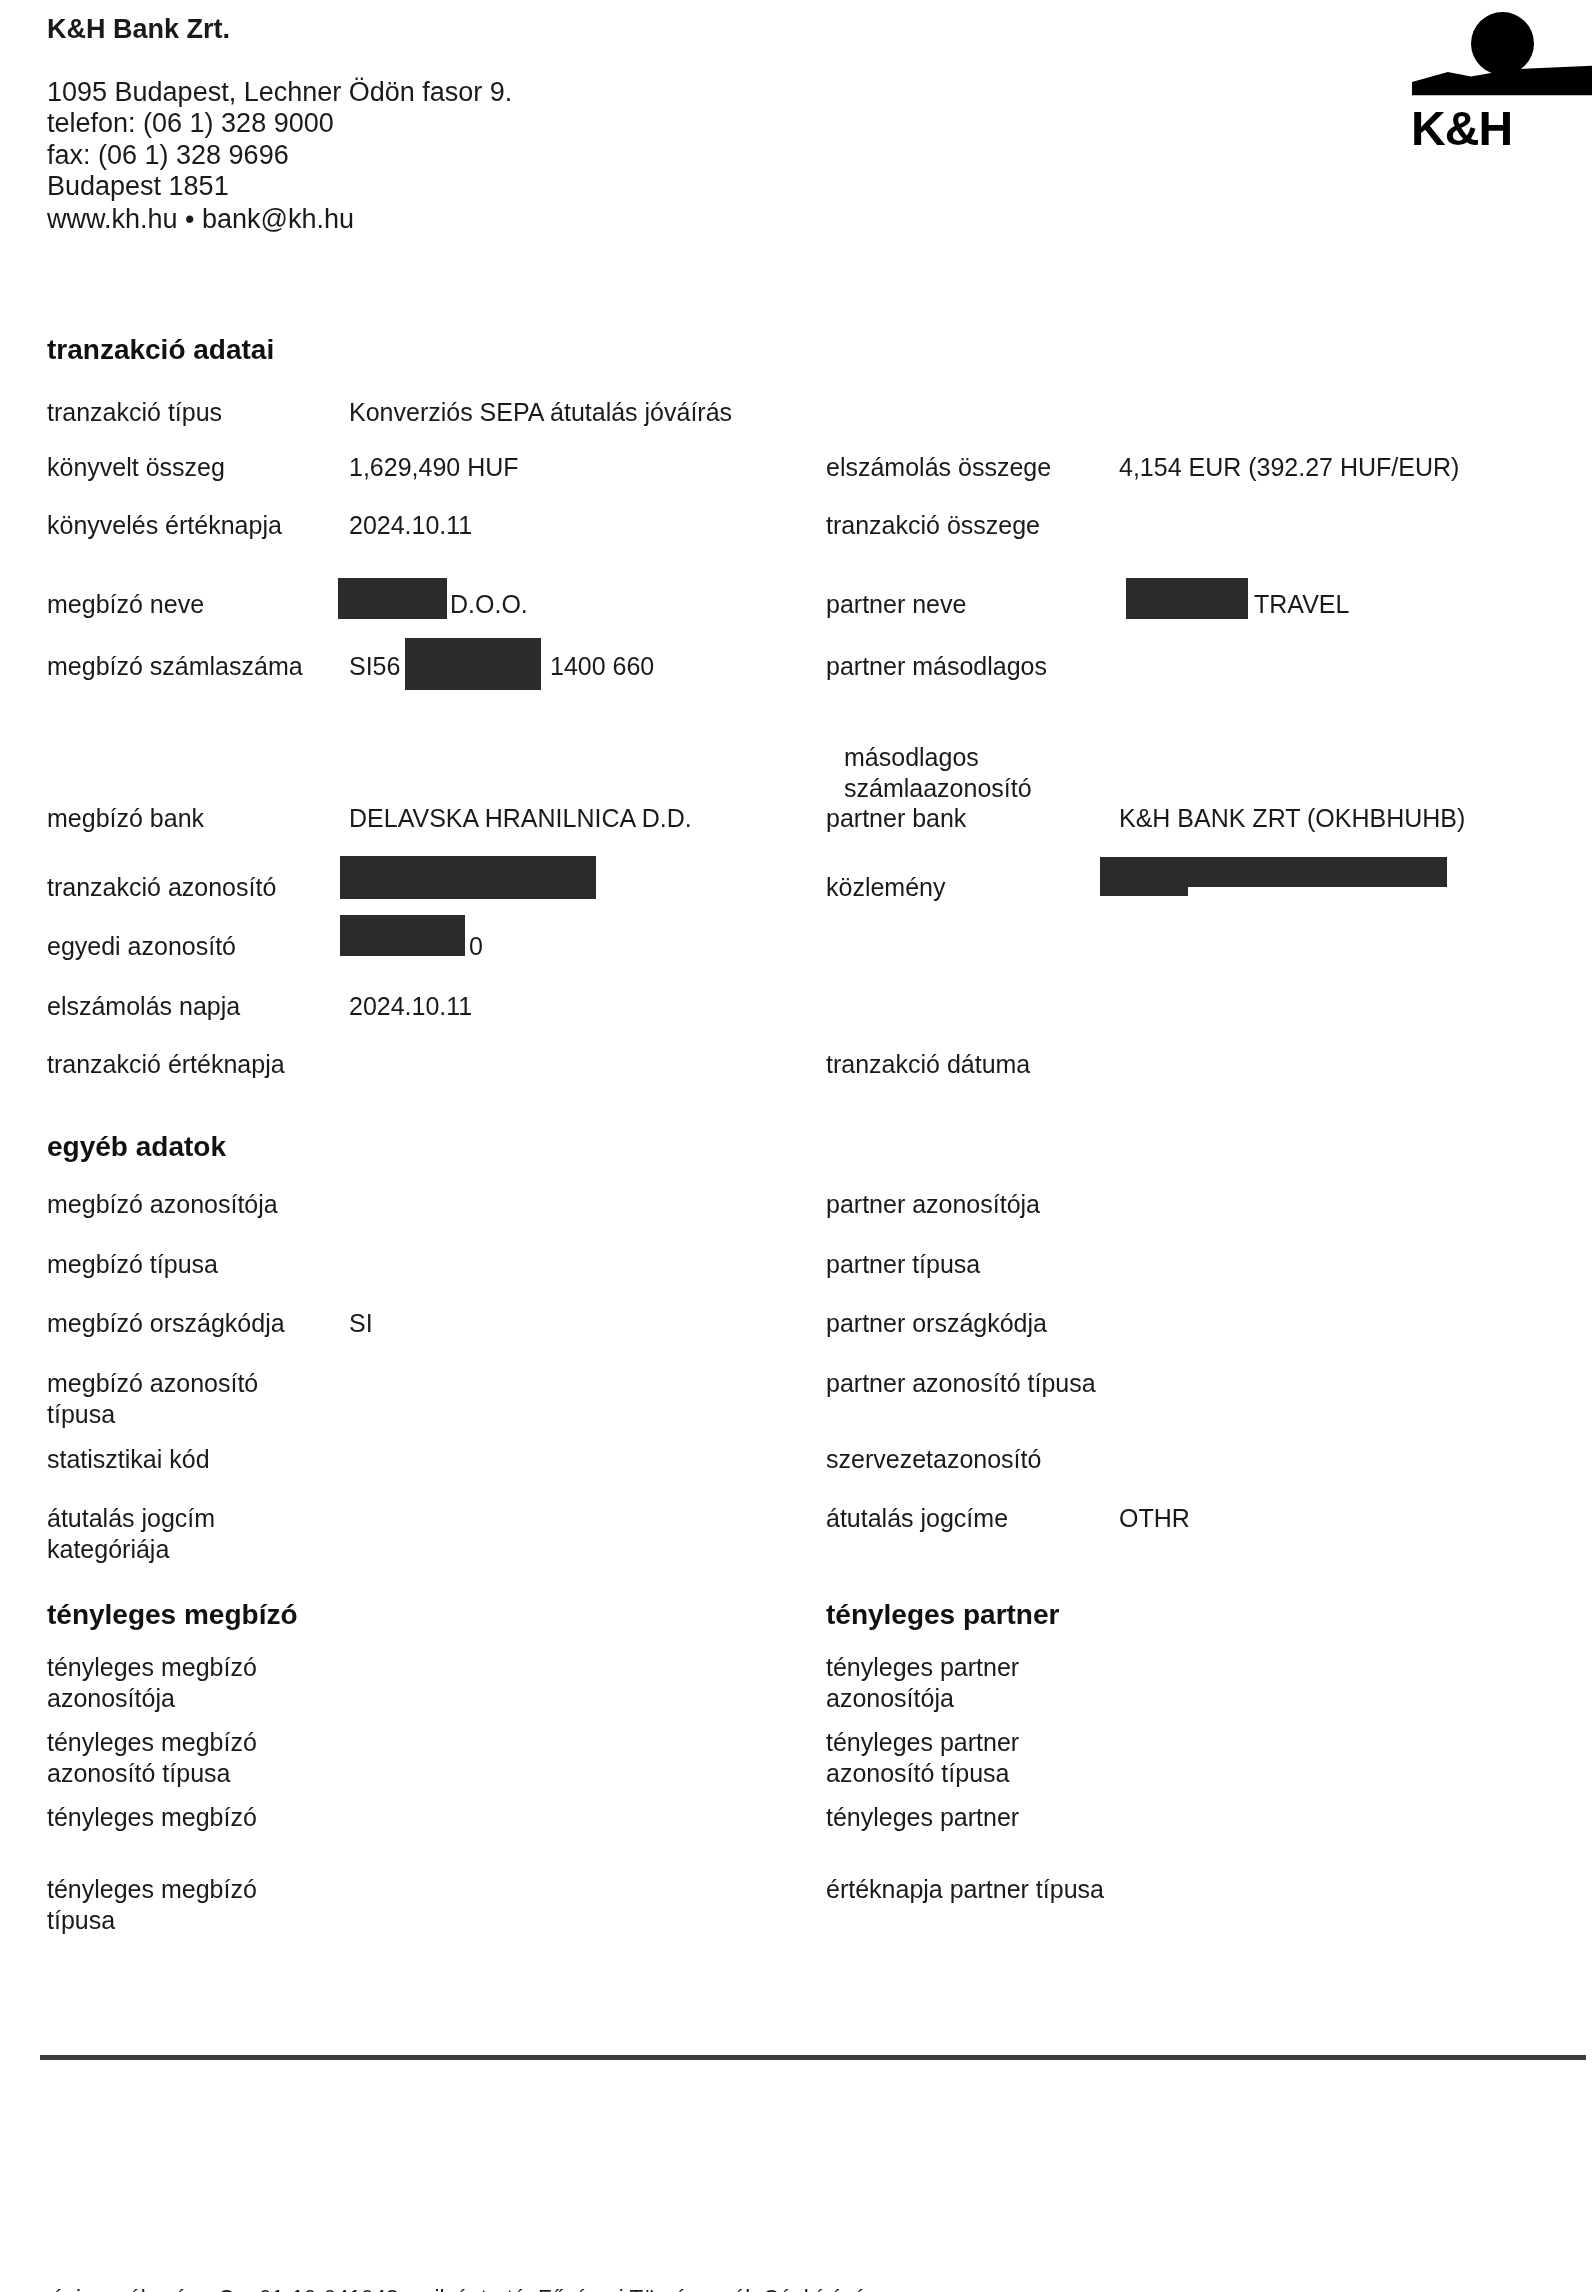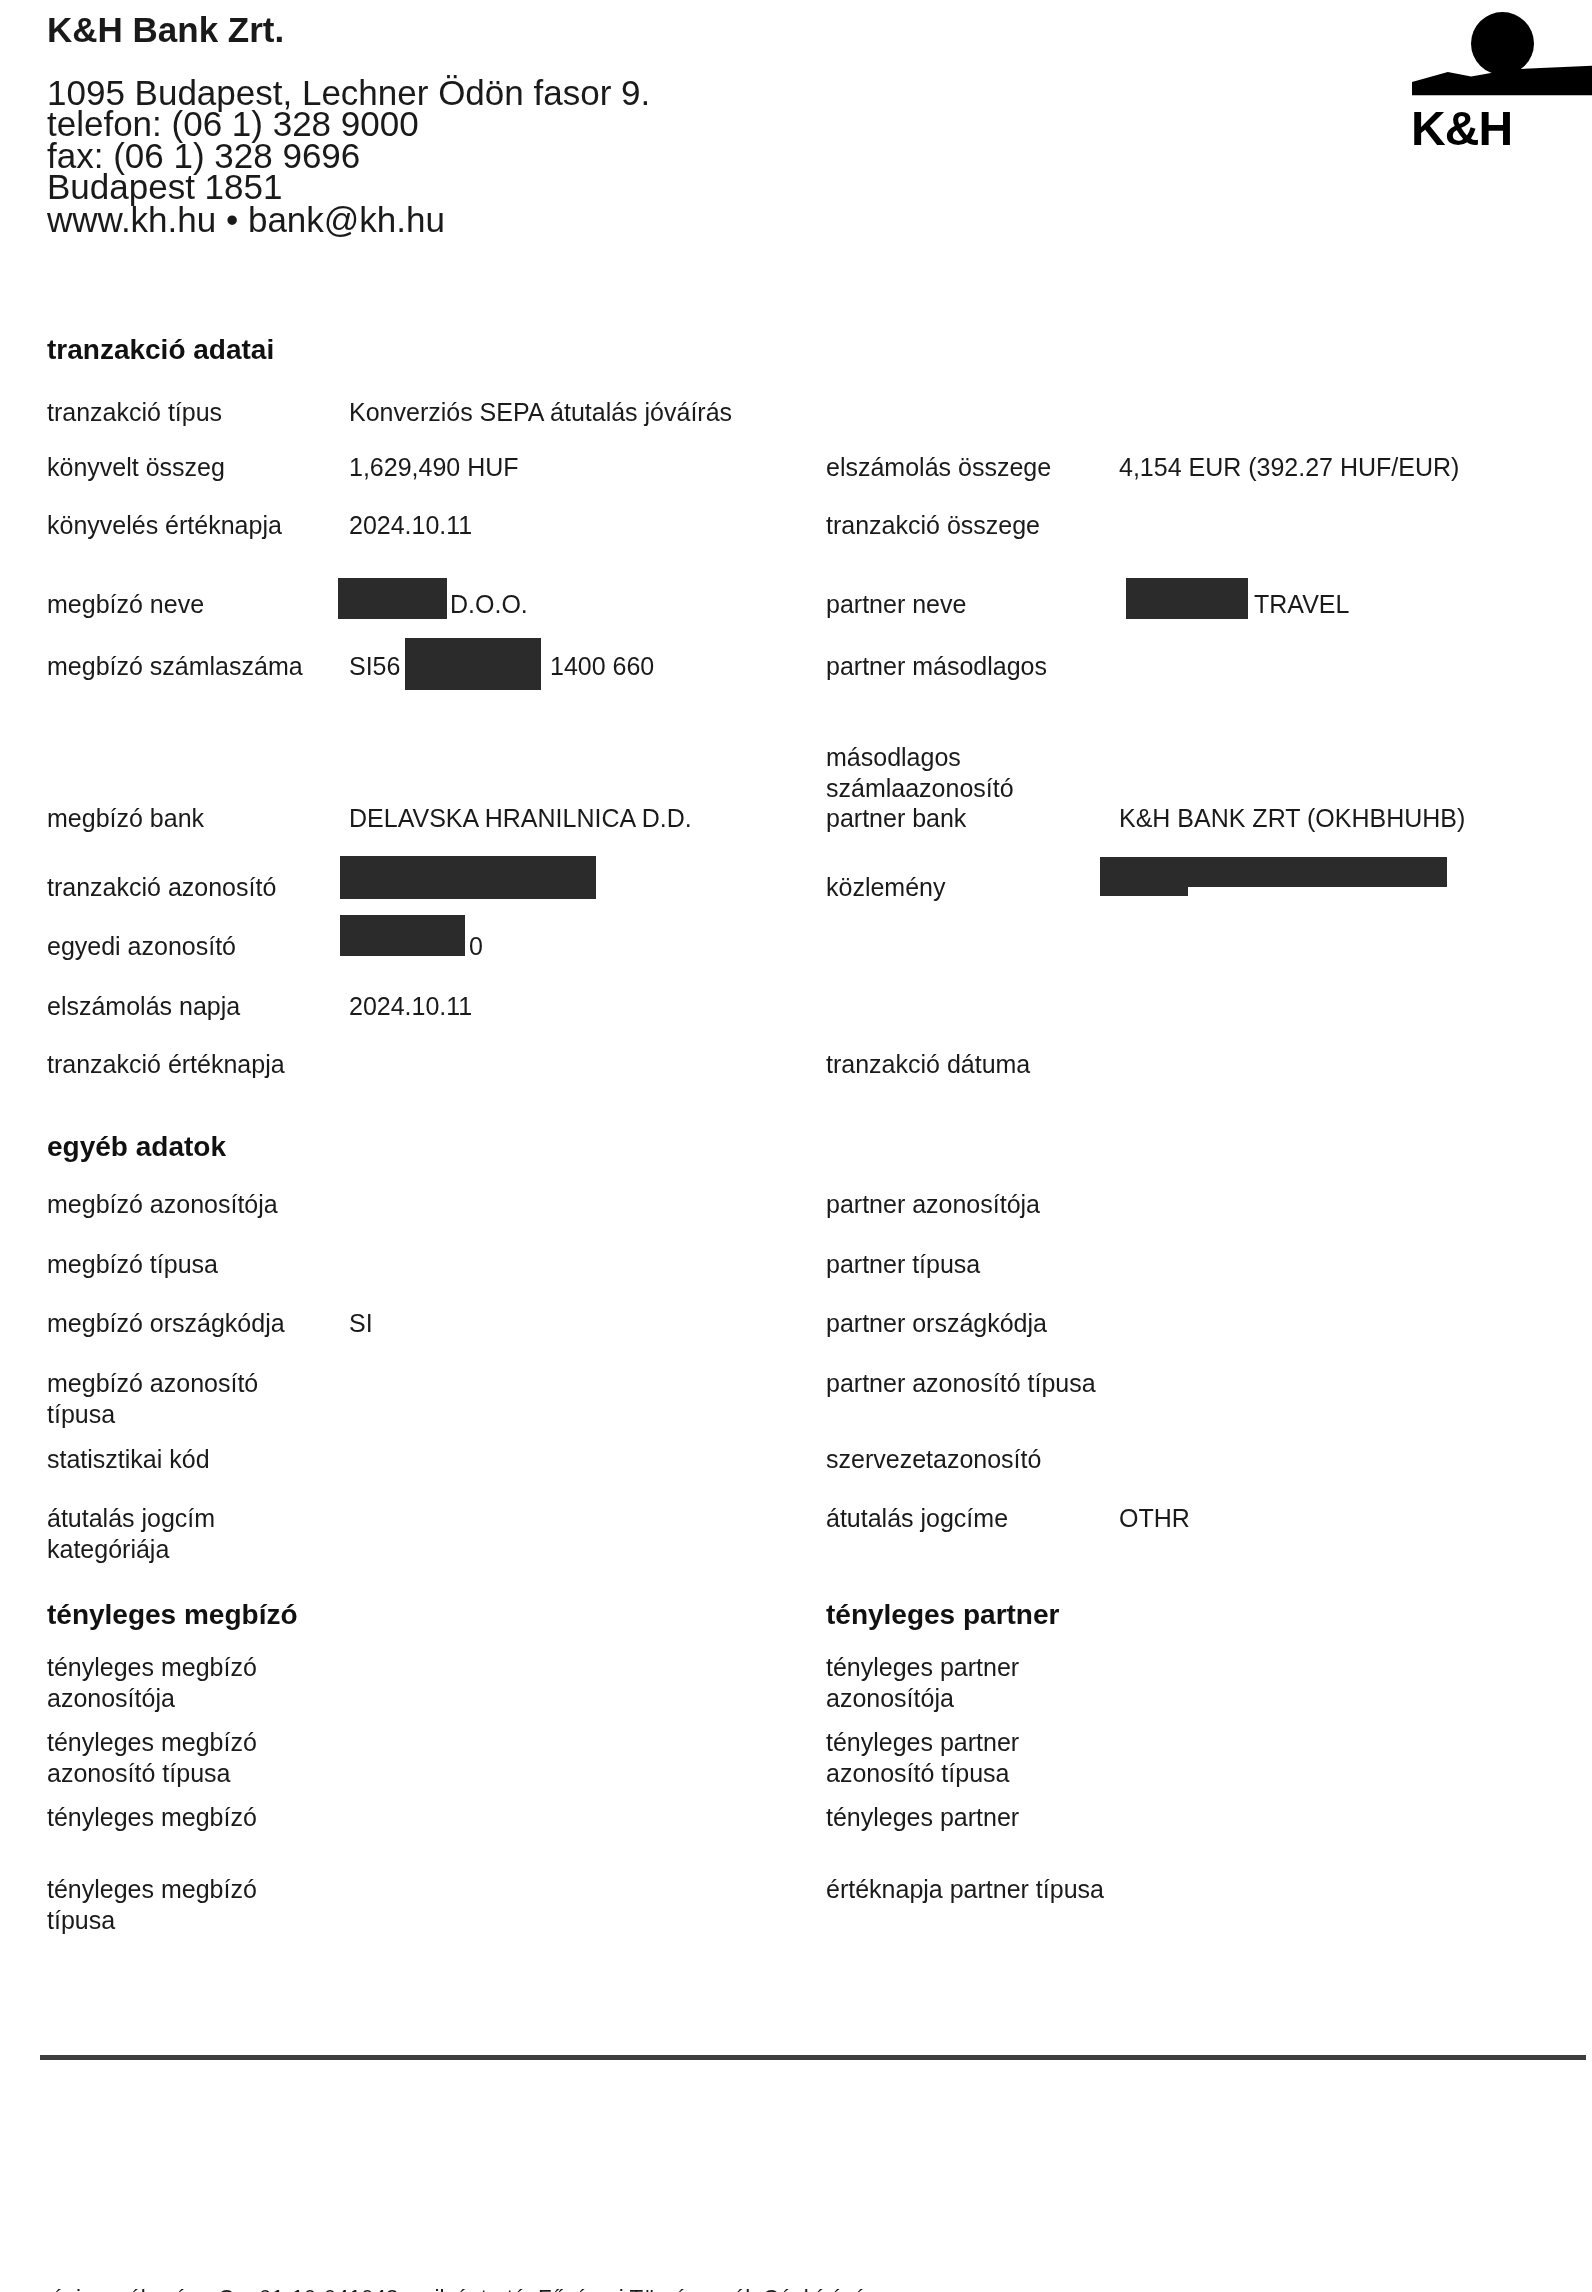--- a/index.html
+++ b/index.html
@@ -1,19 +1,19 @@
 <!DOCTYPE html>
 <html style="font-size:14.3px"><head>
 <meta charset="utf-8">
 <style>
   html,body{margin:0;padding:0;background:#fff;}
   #page{position:relative;width:1592px;height:2293px;background:#ffffff;overflow:hidden;
         font-family:"Liberation Sans", sans-serif;}
   .t{position:absolute;font-size:25px;line-height:31px;color:#1a1a1a;white-space:pre-line;}
-  .addr{font-size:35px;line-height:31px;}
+  .addr{font-size:27px;line-height:31px;}
   .b{font-weight:bold;}
   .h{font-size:28px;line-height:38px;font-weight:bold;color:#111;}
   .small{font-size:22.4px;line-height:27px;}
   .block{position:absolute;background:#2b2b2b;}
   .rule{position:absolute;background:#3d3d3d;}
   .logo-circle{position:absolute;background:#000;border-radius:50%;}
   .logo-text{position:absolute;font-weight:bold;color:#000;font-size:48px;line-height:68px;letter-spacing:-0.9px;}
 </style>
 </head>
 <body>
@@ -55,21 +55,21 @@
   <div class="t" style="left:826px;top:589px;">partner neve</div>
   <div class="block" style="left:1126px;top:578px;width:122px;height:41px;"></div>
   <div class="t" style="left:1254px;top:589px;">TRAVEL</div>
 
   <div class="t" style="left:47px;top:651px;">megbízó számlaszáma</div>
   <div class="t" style="left:349px;top:651px;">SI56</div>
   <div class="block" style="left:405px;top:638px;width:136px;height:52px;"></div>
   <div class="t" style="left:550px;top:651px;">1400 660</div>
   <div class="t" style="left:826px;top:651px;">partner másodlagos</div>
 
-  <div class="t" style="left:826px;top:742px;">másodlagos
+  <div class="t" style="left:844px;top:742px;">másodlagos
 számlaazonosító</div>
 
   <div class="t" style="left:47px;top:803px;">megbízó bank</div>
   <div class="t" style="left:349px;top:803px;">DELAVSKA HRANILNICA D.D.</div>
   <div class="t" style="left:826px;top:803px;">partner bank</div>
   <div class="t" style="left:1119px;top:803px;">K&amp;H BANK ZRT (OKHBHUHB)</div>
 
   <div class="t" style="left:47px;top:872px;">tranzakció azonosító</div>
   <div class="block" style="left:340px;top:856px;width:256px;height:43px;"></div>
   <div class="t" style="left:826px;top:872px;">közlemény</div>

